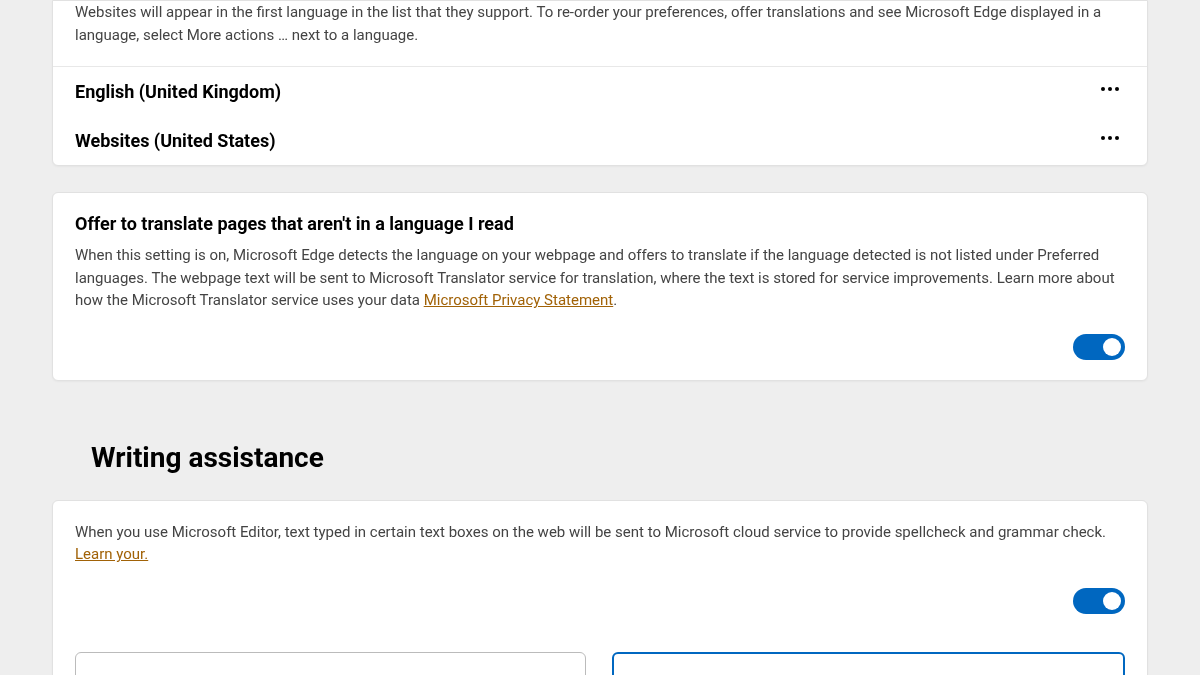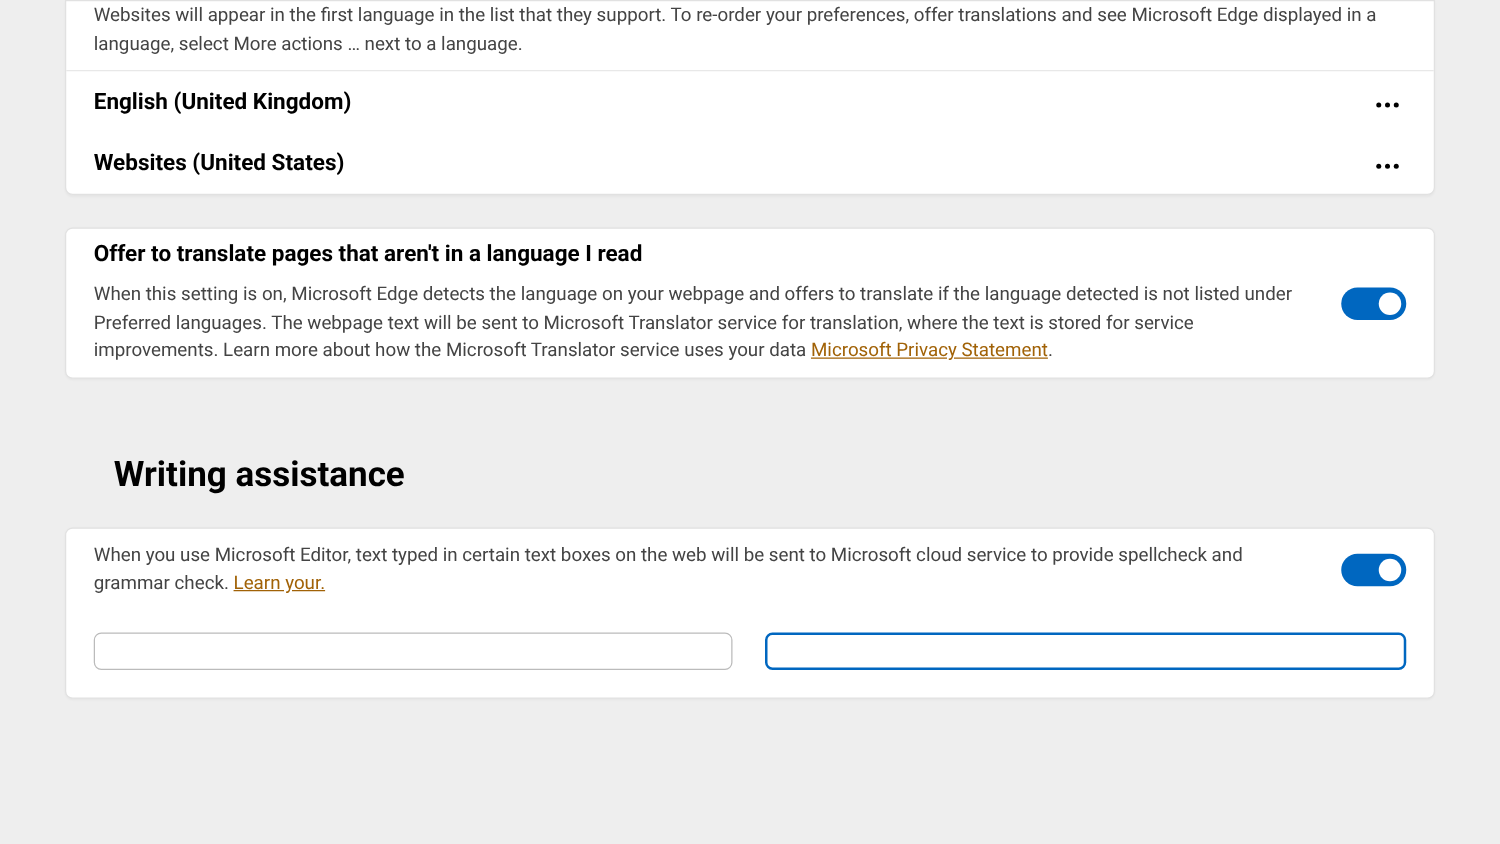--- a/index.html
+++ b/index.html
@@ -15,33 +15,33 @@
     padding: 0 52px;
   }
   .card {
     background: #ffffff;
     border: 1px solid #e1e1e1;
     border-radius: 6px;
     box-shadow: 0 1px 2px rgba(0,0,0,0.04);
     margin-bottom: 26px;
   }
   .card-section {
-    padding: 10px 22px;
+    padding: 20px 22px;
   }
   .desc-text {
     font-size: 15px;
     line-height: 1.5;
     color: #444;
   }
   .lang-list {
     border-top: 1px solid #e8e8e8;
   }
   .lang-row {
     display: flex;
-    align-items: flex-end;
+    align-items: flex-start;
     justify-content: space-between;
     padding: 14px 22px;
   }
   .lang-label {
     font-size: 18px;
     font-weight: 700;
     color: #000;
   }
   .more-btn {
     background: none;
@@ -54,23 +54,24 @@
     gap: 3px;
   }
   .more-btn .dot {
     width: 4px;
     height: 4px;
     background: #000;
     border-radius: 50%;
   }
   .setting-header {
     display: flex;
-    align-items: center;
+    align-items: flex-end;
     justify-content: space-between;
     gap: 20px;
+    flex-direction: column;
   }
   .setting-title {
     font-size: 18px;
     font-weight: 700;
     color: #000;
     margin-bottom: 10px;
   }
   .setting-desc {
     font-size: 15px;
     line-height: 1.5;

